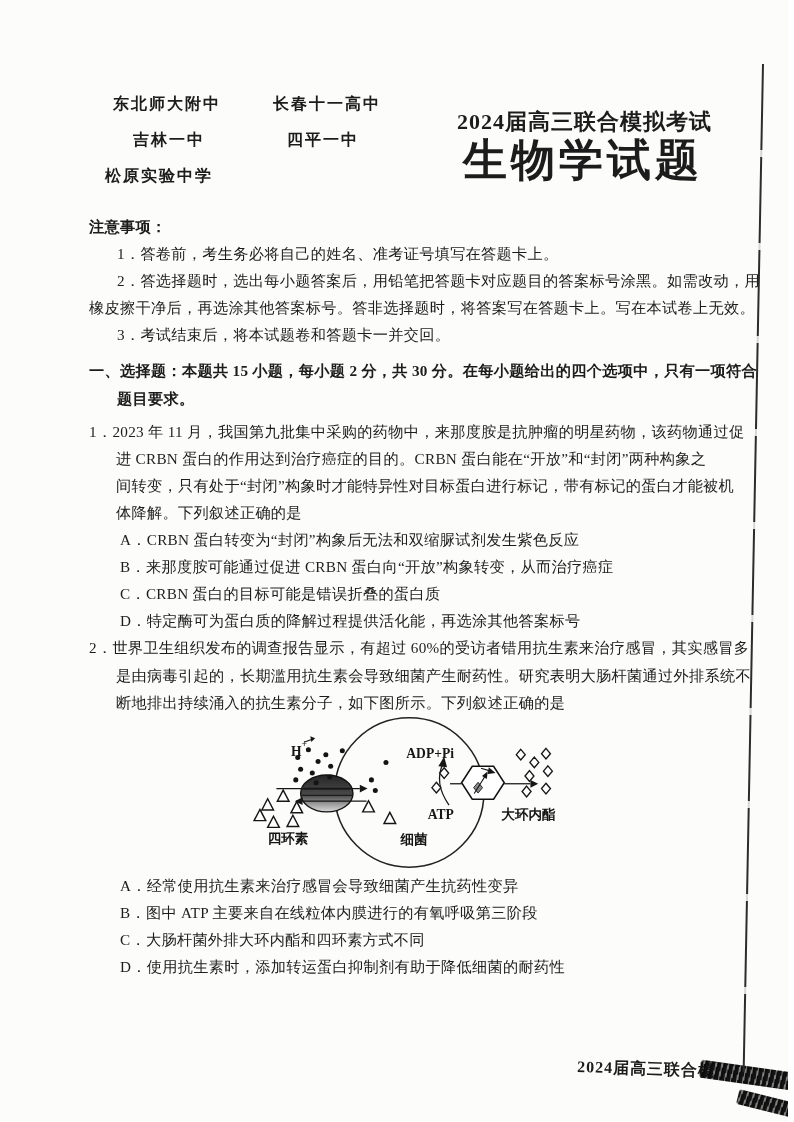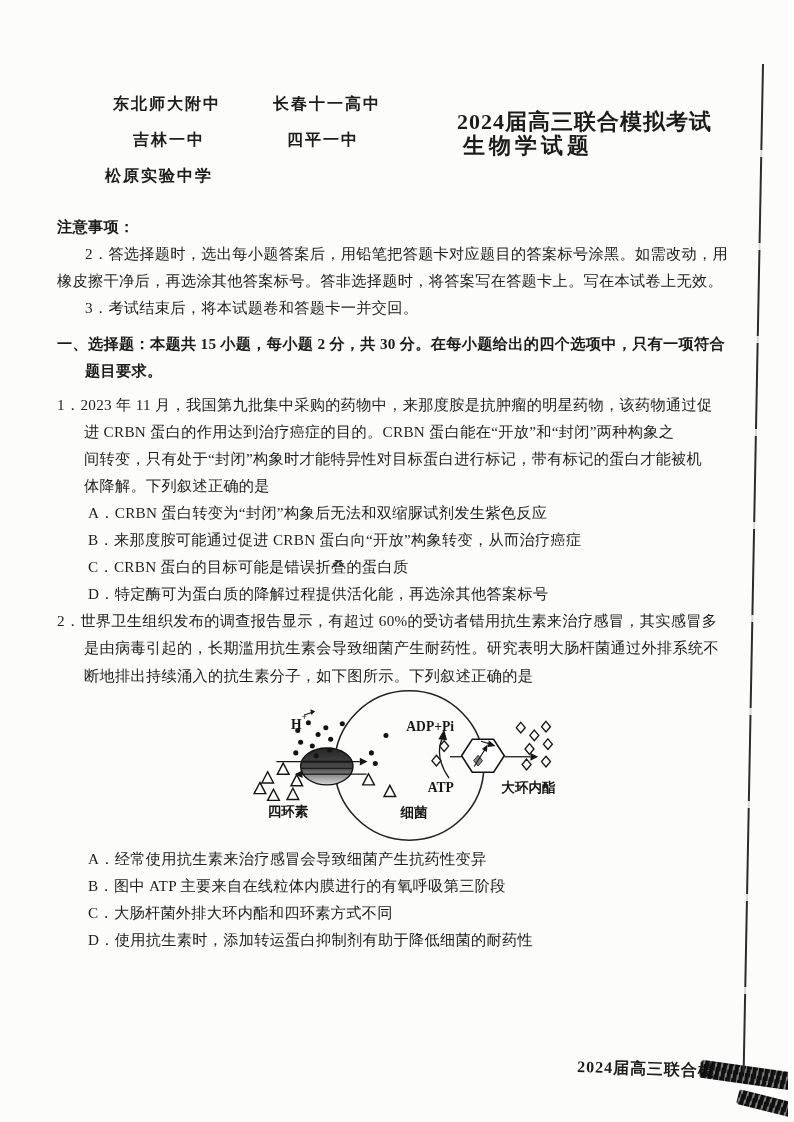--- a/index.html
+++ b/index.html
@@ -9,24 +9,24 @@
   }
   
   .hdr span{position:absolute;white-space:nowrap;}
   .school{font-size:16px;font-weight:700;letter-spacing:2px;}
   .school-1{left:113px;top:94px;}
   .school-2{left:273px;top:94px;text-align:right;}
   .school-3{left:133px;top:130px;}
   .school-4{left:287px;top:130px;}
   .school-5{left:105px;top:166px;text-align:right;}
   .session{left:457px;top:91px;font-size:22px;font-weight:700;letter-spacing:1px;margin-top:16px;}
-  .subject{left:463px;top:131px;font-size:22px;font-weight:700;letter-spacing:4px;}
+  .subject{left:463px;top:131px;font-size:44px;font-weight:700;letter-spacing:4px;}
   
   .main{position:absolute;left:57px;top:213px;width:690px;font-size:15.2px;line-height:27.1px;}
-  .ln{white-space:nowrap;letter-spacing:0.3px;}
+  .ln{white-space:nowrap;letter-spacing:0.3px;margin-left:32px;}
   .ind{padding-left:28px;}
   .cont{padding-left:27px;}
   .opt{padding-left:31px;}
   .bold{font-weight:700;}
   .sec{margin-top:9px;}
   .q1{margin-top:6px;}
   
   .dgm{display:block;width:400px;height:160px;margin:-4px 0 0 160px;}
   .dgm text{font-family:"Liberation Serif","DejaVu Serif",serif;fill:#161616;}
   .dgm .cjk{font-size:14px;font-weight:700;}
@@ -55,20 +55,21 @@
     <span class="school school-4">四平一中</span>
     <span class="school school-5">松原实验中学</span>
     <span class="session">2024届高三联合模拟考试</span>
     <span class="subject">生物学试题</span>
   </div>
 
   <div class="main">
 
     <div class="notes">
       <div class="ln bold">注意事项：</div>
+      <div class="ln ind">1．答卷前，考生务必将自己的姓名、准考证号填写在答题卡上。</div>
       <div class="ln ind">2．答选择题时，选出每小题答案后，用铅笔把答题卡对应题目的答案标号涂黑。如需改动，用</div>
       <div class="ln">橡皮擦干净后，再选涂其他答案标号。答非选择题时，将答案写在答题卡上。写在本试卷上无效。</div>
       <div class="ln ind">3．考试结束后，将本试题卷和答题卡一并交回。</div>
     </div>
 
     <div class="sec bold">
       <div class="ln">一、选择题：本题共 15 小题，每小题 2 分，共 30 分。在每小题给出的四个选项中，只有一项符合</div>
       <div class="ln ind">题目要求。</div>
     </div>
 

